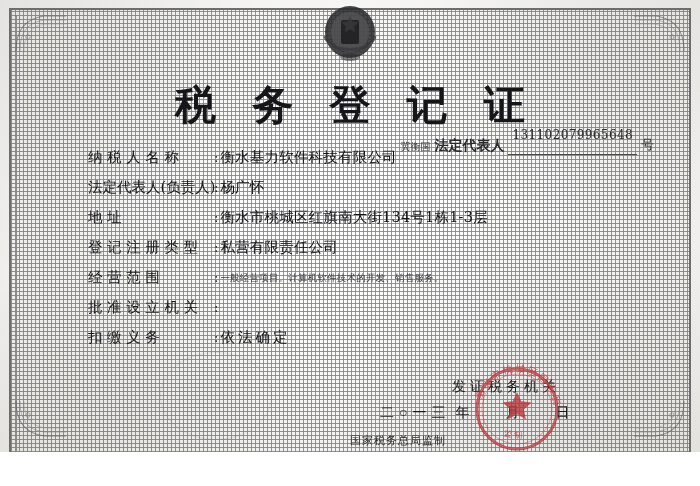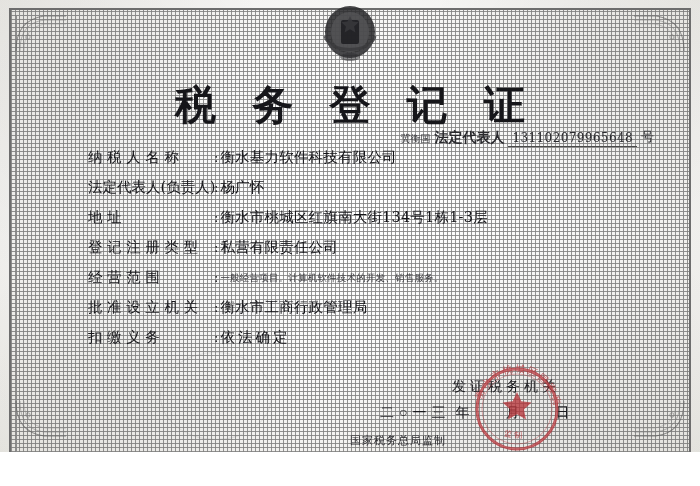--- a/index.html
+++ b/index.html
@@ -124,21 +124,21 @@
   }
   #serial-label {
     font-size: 14px;
     font-weight: bold;
     letter-spacing: 0px;
   }
   #serial-number {
     font-size: 12px;
     letter-spacing: 0.4px;
     border-bottom: 1px solid #4a4a4a;
-    padding: 0 4px 1px 4px;
+    padding: 0 4px 12px 4px;
   }
   #serial-suffix {
     font-size: 13px;
     padding-bottom: 1px;
   }
 
   
   #fields {
     position: absolute;
     left: 88px;
@@ -353,21 +353,20 @@
 
     <div class="field-row">
       <span class="field-label">经 营 范 围</span>
       <span class="field-colon">:</span>
       <span class="field-value small">一般经营项目。计算机软件技术的开发、销售服务。</span>
     </div>
 
     <div class="field-row">
       <span class="field-label">批 准 设 立 机 关</span>
       <span class="field-colon">:</span>
-      <span class="field-value">衡水市工商行政管理局</span>
     </div>
 
     <div class="field-row">
       <span class="field-label">扣 缴 义 务</span>
       <span class="field-colon">:</span>
       <span class="field-value wide">依法确定</span>
     </div>
 
   </div>
 

